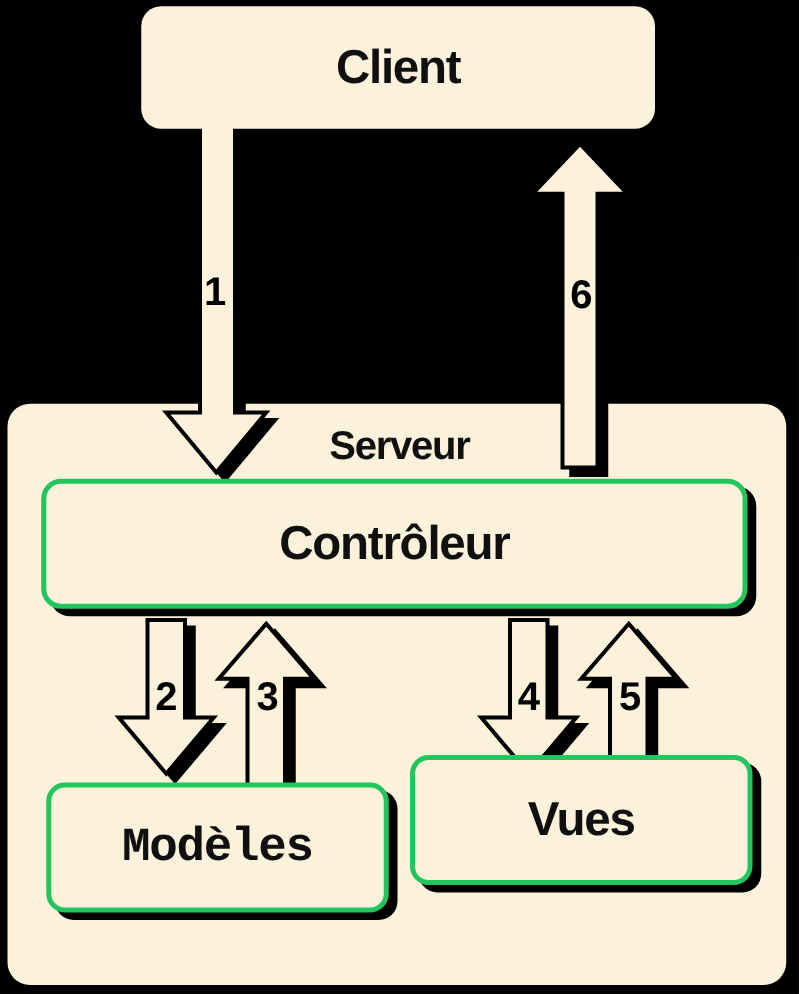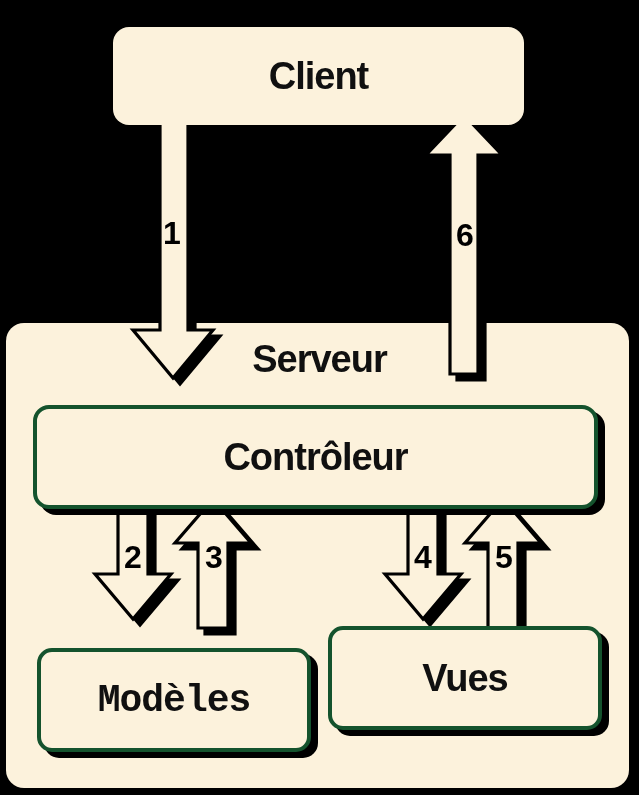--- a/index.html
+++ b/index.html
@@ -6,37 +6,36 @@
   #canvas {
     position:relative; width:639px; height:795px; background:#000;
     font-family:"Liberation Sans", sans-serif; overflow:hidden;
   }
   .box {
     position:absolute; box-sizing:border-box;
     background:var(--cream); color:#101010;
     display:flex; align-items:center; justify-content:center;
     font-weight:bold; font-size:38px; letter-spacing:-1px;
     border-radius:16px;
-    margin-top:22px;
   }
   .bordered {
-    border:4px solid #14532d;
+    border:4px solid #22c55e;
     box-shadow:7px 6px 0 #000;
   }
   #server-bg {
     position:absolute; left:6px; top:323px; width:623px; height:465px;
     background:var(--cream); border-radius:18px;
   }
   #client   { left:113px; top:5px;   width:411px; height:98px; }
   #controller { left:33px; top:383px; width:565px; height:104px; }
   #models   { left:37px;  top:626px; width:274px; height:104px; border-radius:15px;font-family:Liberation Mono, monospace; }
   #views    { left:328px; top:604px; width:274px; height:104px; border-radius:15px;text-align:right; }
   #server-label {
     position:absolute; left:0; top:338px; width:639px; text-align:center;
-    color:#101010; font-weight:bold; font-size:38px; letter-spacing:-1px;
+    color:#101010; font-weight:bold; font-size:32px; letter-spacing:-1px;
   }
   #arrows { position:absolute; left:0; top:0; width:639px; height:795px; }
   .arrow-shadow { fill:#000; stroke:#000; stroke-width:3.2px; stroke-linejoin:miter; }
   .arrow-main   { fill:var(--cream); stroke:#000; stroke-width:3.2px; stroke-linejoin:miter; }
   .num {
     position:absolute; transform:translate(-50%,-50%);
     color:#000; font-weight:bold; font-size:32px; line-height:1;
   }
   #n1 { left:172px; top:233px; }
   #n2 { left:133px; top:557px; }

